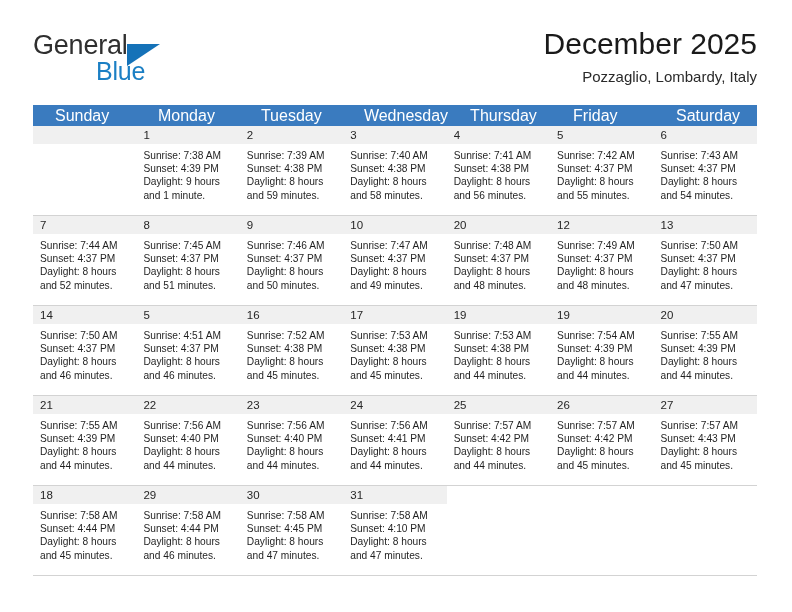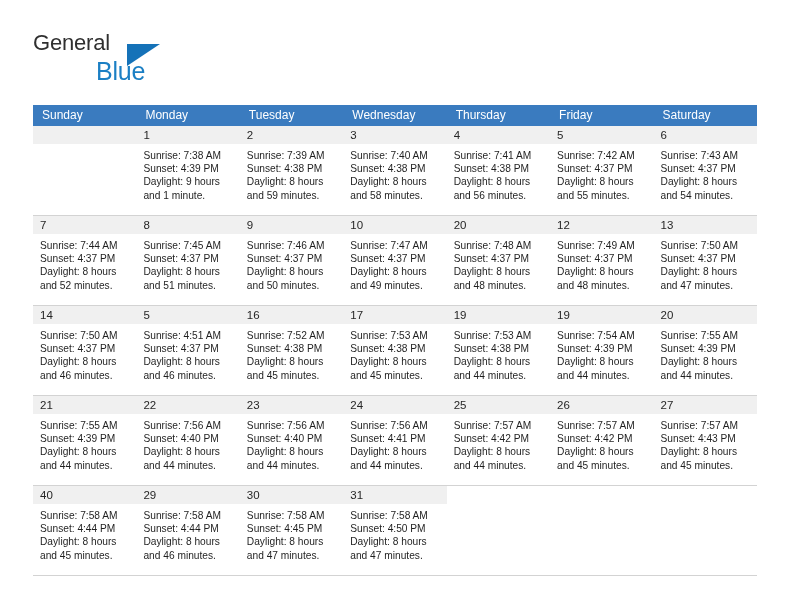--- a/index.html
+++ b/index.html
@@ -33,21 +33,21 @@
     position: absolute;
     left: 0;
     top: 4px;
     width: 260px;
     height: 62px;
   }
   .brand-general {
     position: absolute;
     left: 0;
     top: 0;
-    font-size: 22px;
+    font-size: 27px;
     letter-spacing: -0.2px;
     color: #2f2f2f;
     font-family: "Liberation Sans", sans-serif;
   }
   .brand-tri {
     position: absolute;
     left: 94px;
     top: 14px;
     width: 0;
     height: 0;
@@ -93,23 +93,23 @@
     width: 724px;
   }
   .dow-row {
     display: flex;
     background: #3a7bbf;
     height: 21px;
   }
   .dow-cell {
     flex: 1 1 0;
     color: #ffffff;
-    font-size: 12px;
+    font-size: 16px;
     line-height: 21px;
-    padding-left: 9px;
+    padding-left: 22px;
     box-sizing: border-box;
     white-space: nowrap;
     font-family: "Liberation Sans", sans-serif;
   }
 
   .week {
     display: flex;
     border-bottom: 1px solid #d3d3d3;
   }
   .week:first-of-type {
@@ -153,20 +153,24 @@
 <div class="page">
 
   <div class="header">
 
     <div class="brand">
       <span class="brand-general">General</span>
       <span class="brand-tri"></span>
       <span class="brand-blue">Blue</span>
     </div>
 
+    <div class="title-block">
+      <div class="cal-title">December 2025</div>
+      <div class="cal-subtitle">Pozzaglio, Lombardy, Italy</div>
+    </div>
 
   </div>
 
   <div class="calendar">
     <div class="dow-row">
       <div class="dow-cell">Sunday</div>
       <div class="dow-cell">Monday</div>
       <div class="dow-cell">Tuesday</div>
       <div class="dow-cell">Wednesday</div>
       <div class="dow-cell">Thursday</div>
@@ -424,21 +428,21 @@
             <div class="day-body">
               <div>Sunrise: 7:57 AM</div>
               <div>Sunset: 4:43 PM</div>
               <div>Daylight: 8 hours</div>
               <div>and 45 minutes.</div>
             </div>
           </div>
         </div>
         <div class="week">
           <div class="day">
-            <div class="day-num-bar">40</div>
+            <div class="day-num-bar">18</div>
             <div class="day-body">
               <div>Sunrise: 7:58 AM</div>
               <div>Sunset: 4:44 PM</div>
               <div>Daylight: 8 hours</div>
               <div>and 45 minutes.</div>
             </div>
           </div>
           <div class="day">
             <div class="day-num-bar">29</div>
             <div class="day-body">
@@ -454,21 +458,21 @@
               <div>Sunrise: 7:58 AM</div>
               <div>Sunset: 4:45 PM</div>
               <div>Daylight: 8 hours</div>
               <div>and 47 minutes.</div>
             </div>
           </div>
           <div class="day">
             <div class="day-num-bar">31</div>
             <div class="day-body">
               <div>Sunrise: 7:58 AM</div>
-              <div>Sunset: 4:50 PM</div>
+              <div>Sunset: 4:10 PM</div>
               <div>Daylight: 8 hours</div>
               <div>and 47 minutes.</div>
             </div>
           </div>
           <div class="day empty">
             <div class="day-num-bar" style="background: rgb(255, 255, 255);"></div>
           </div>
           <div class="day empty">
             <div class="day-num-bar" style="background: rgb(255, 255, 255);"></div>
           </div>

